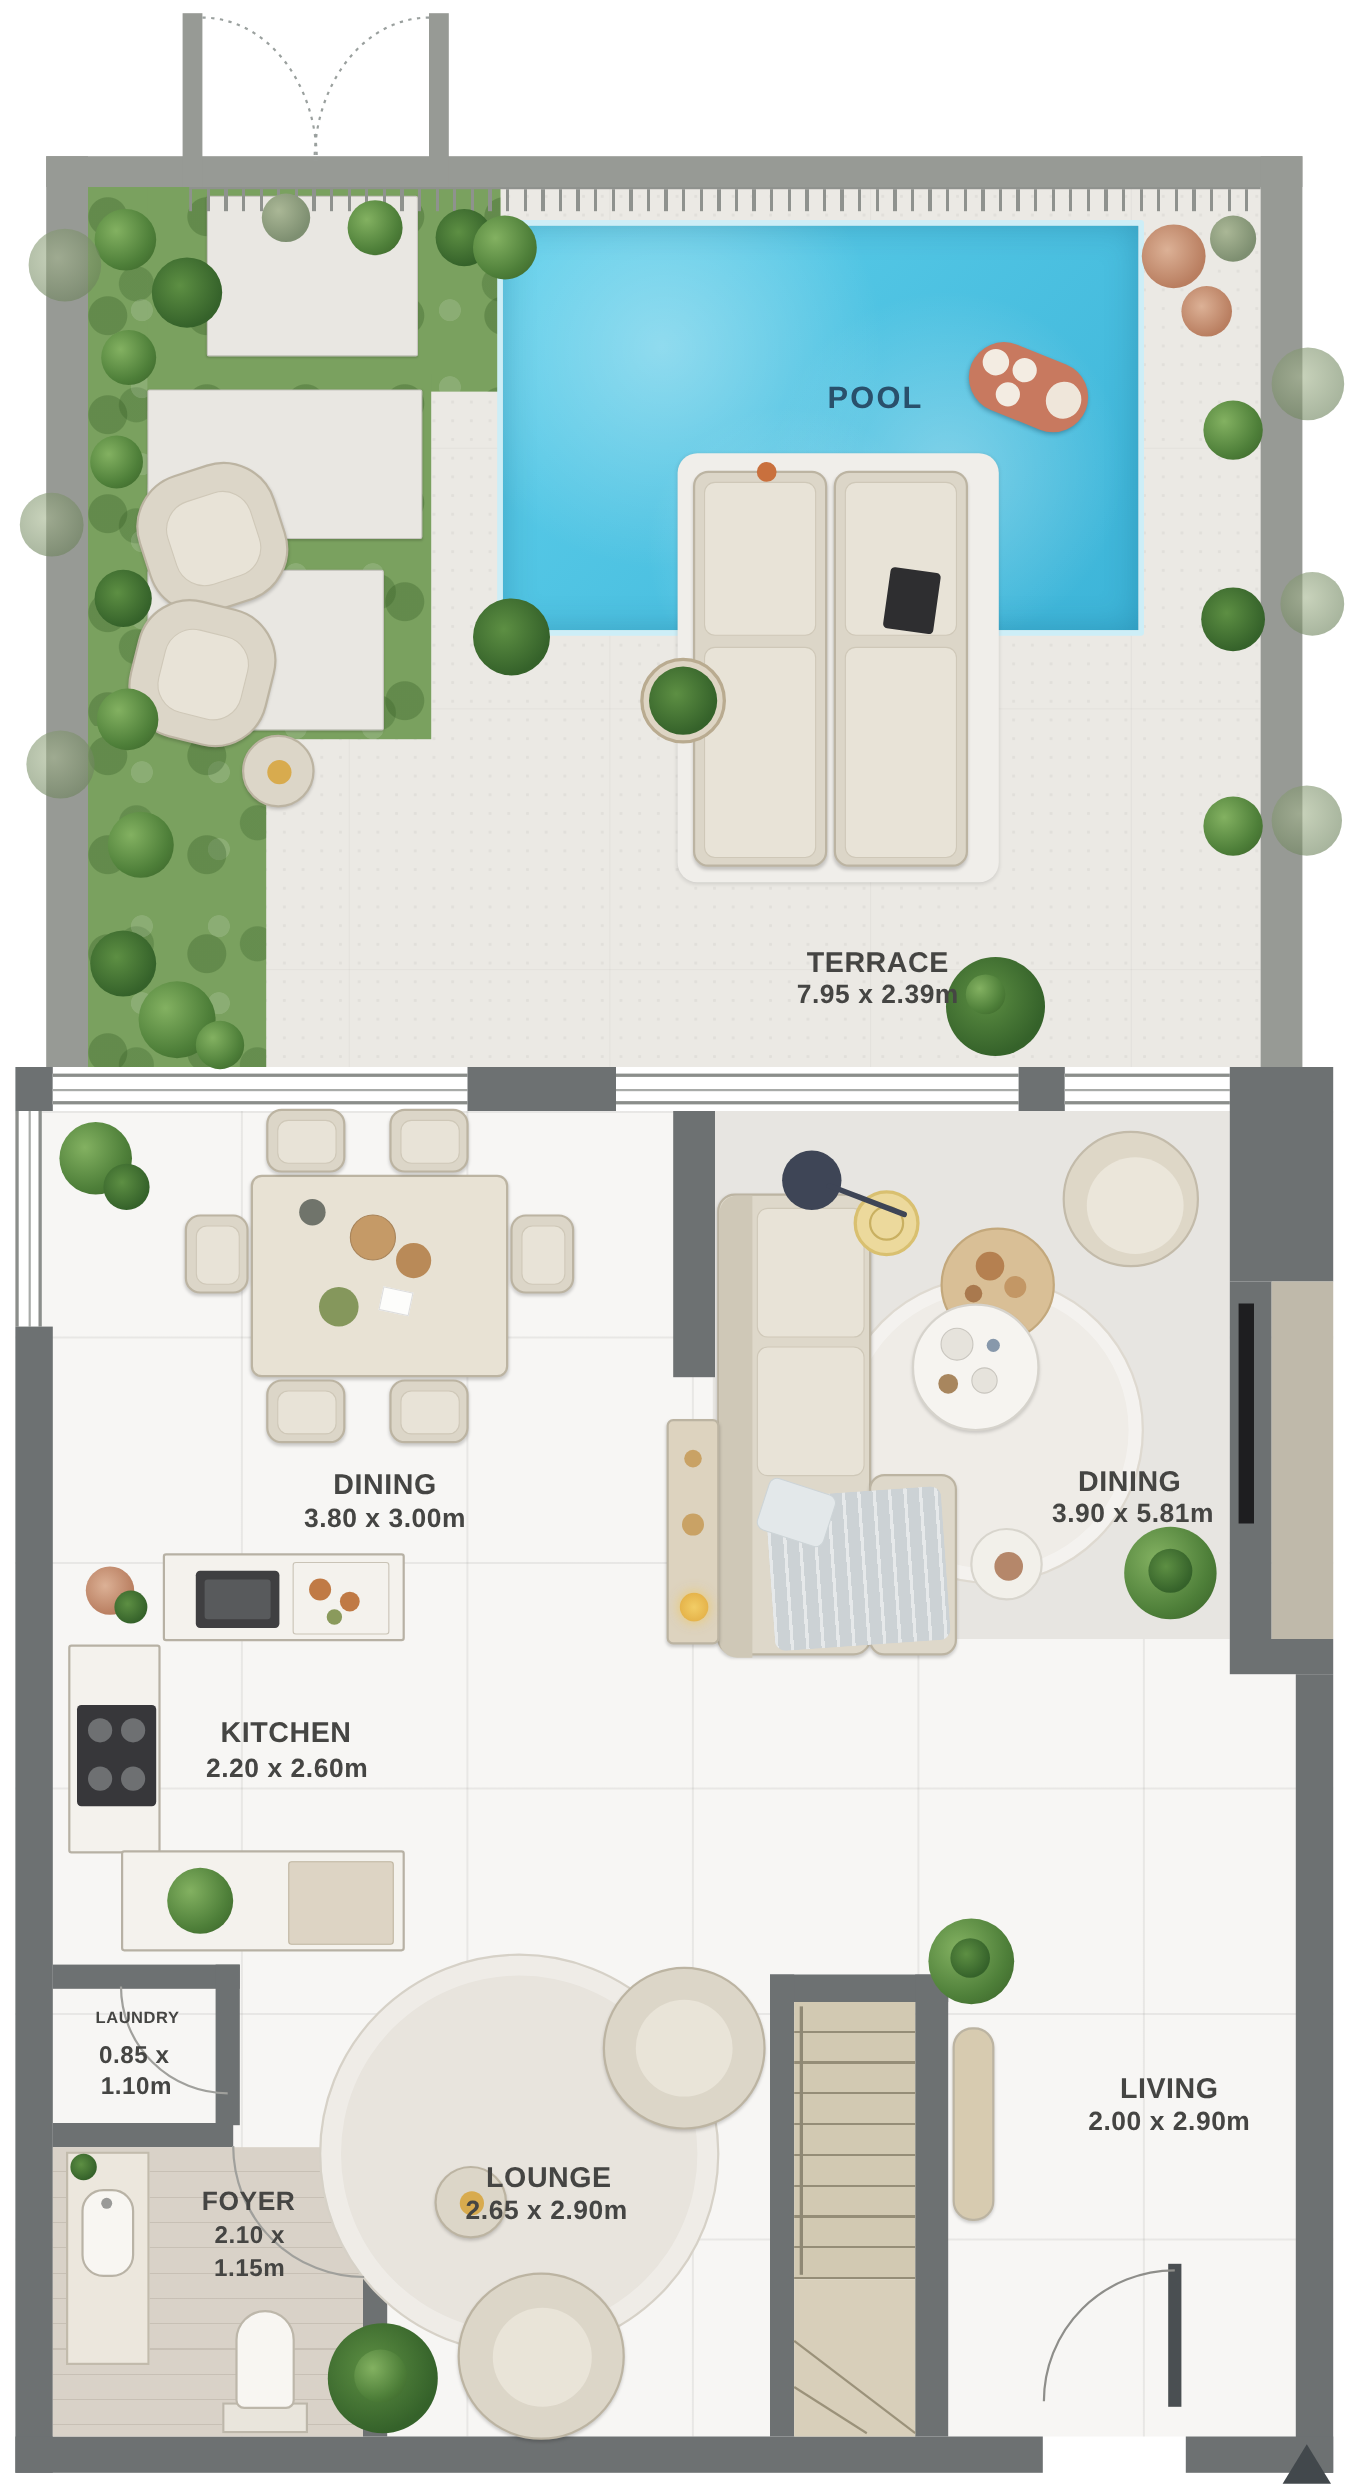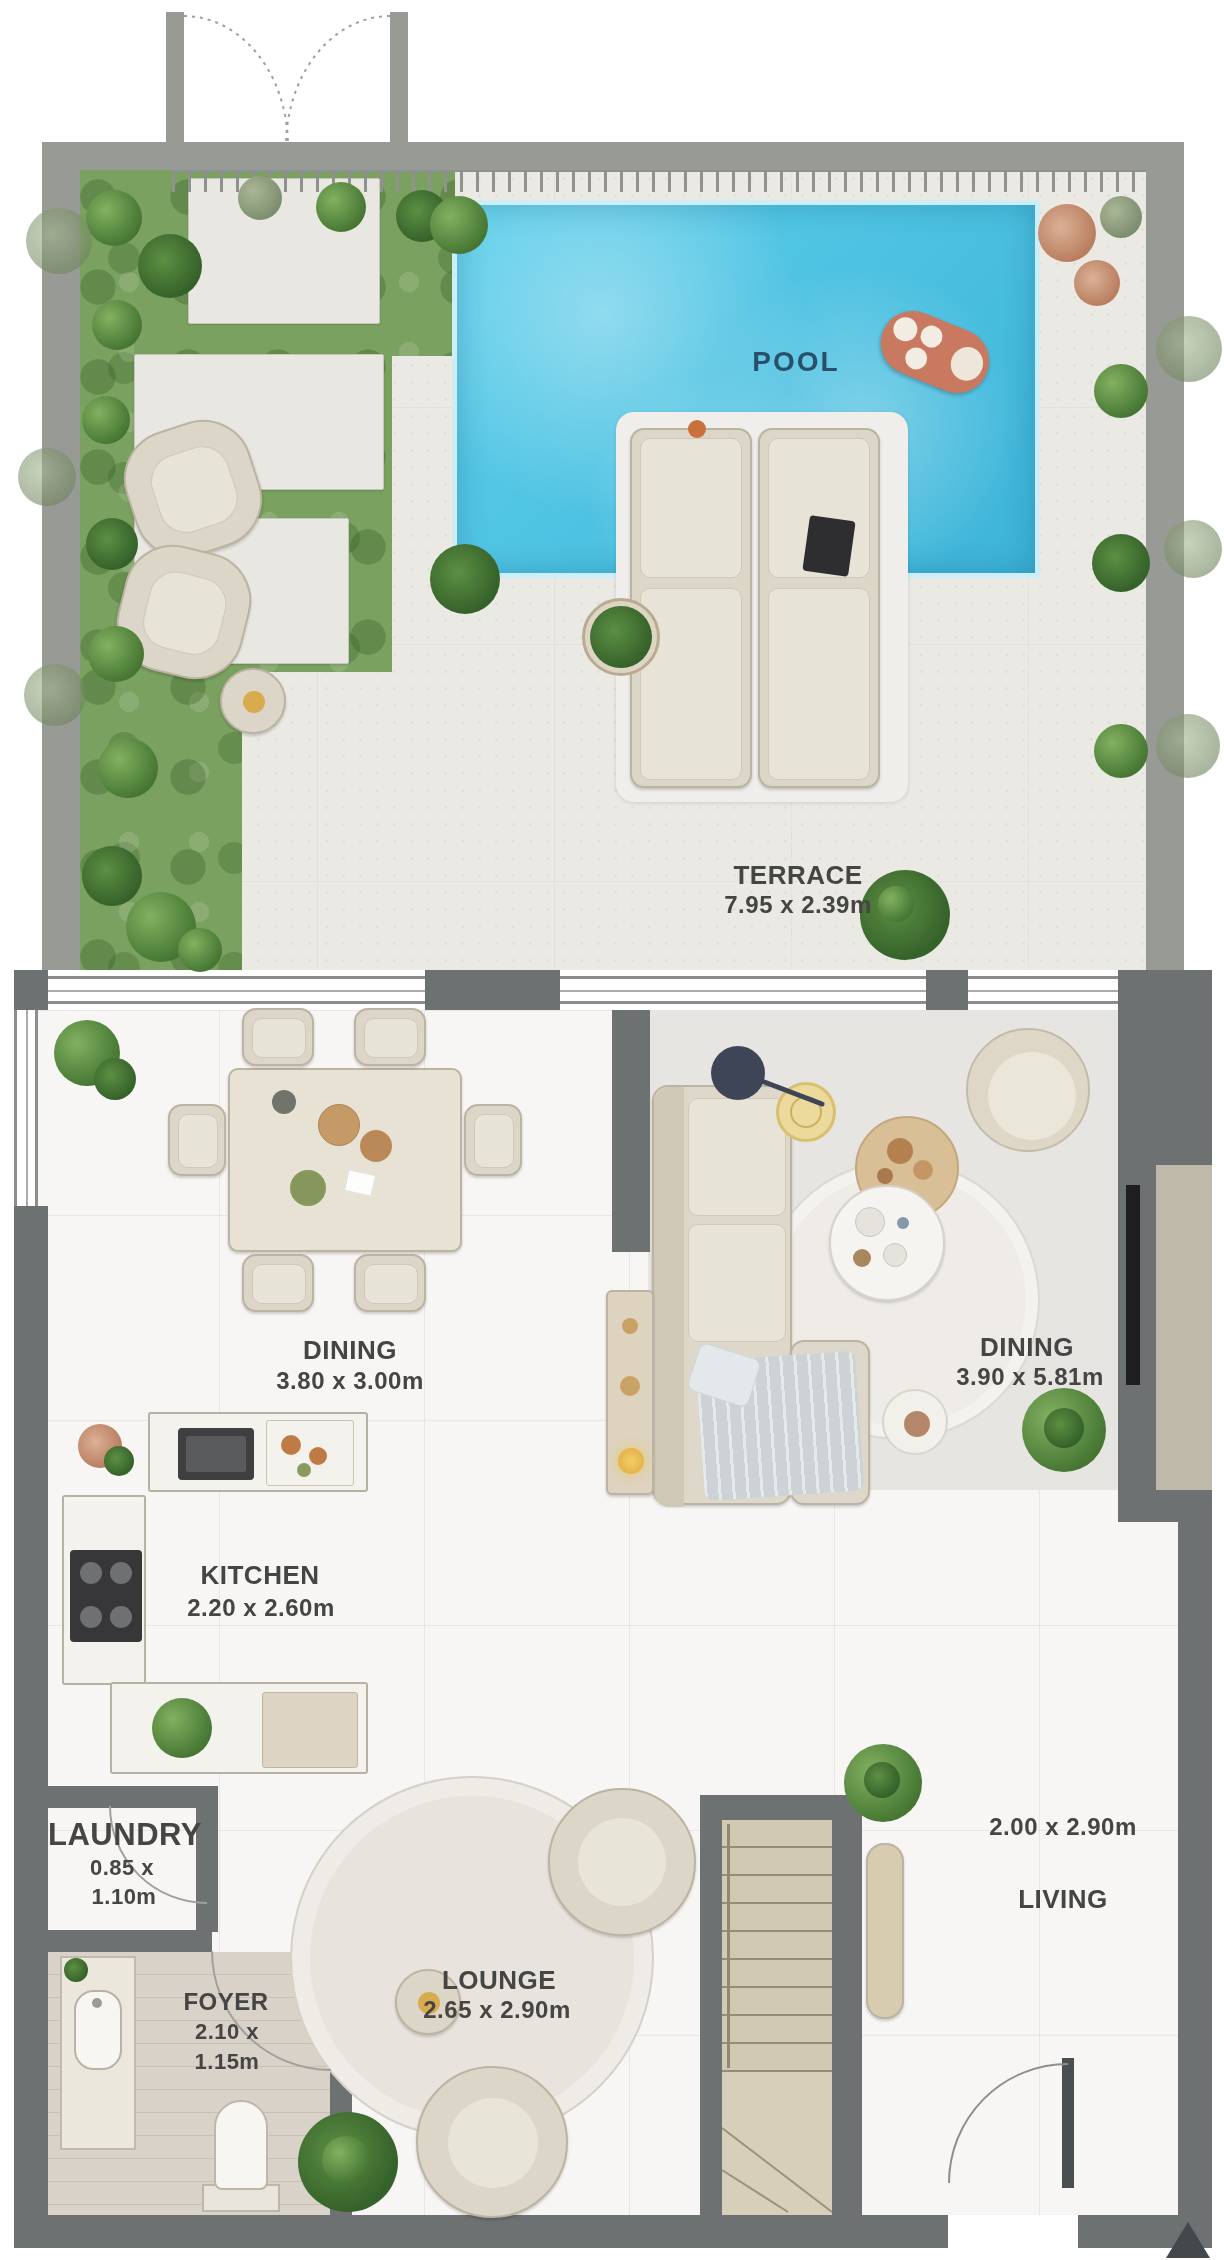--- a/index.html
+++ b/index.html
@@ -313,30 +313,30 @@
 
     <div class="abs" style="left:1062px;top:2058px;width:12px;height:130px;background:#4a4f52;"></div>
     <div class="entry-arrow" style="left:1166px;top:2222px;"></div>
 
     <div class="label name" style="left:350px;top:1350px;">DINING</div>
     <div class="label dims" style="left:350px;top:1381px;">3.80 x 3.00m</div>
     <div class="label name" style="left:1027px;top:1347px;">DINING</div>
     <div class="label dims" style="left:1030px;top:1377px;">3.90 x 5.81m</div>
     <div class="label name" style="left:260px;top:1575px;">KITCHEN</div>
     <div class="label dims" style="left:261px;top:1608px;">2.20 x 2.60m</div>
-    <div class="label name" style="left:125px;top:1835px;font-size:31px;">LAUNDRY</div>
+    <div class="label name" style="left:125px;top:1835px;font-size:15px;">LAUNDRY</div>
     <div class="label dims" style="left:122px;top:1868px;font-size:22px;">0.85 x</div>
     <div class="label dims" style="left:124px;top:1897px;font-size:22px;">1.10m</div>
     <div class="label name" style="left:226px;top:2002px;font-size:24px;">FOYER</div>
     <div class="label dims" style="left:227px;top:2032px;font-size:22px;">2.10 x</div>
     <div class="label dims" style="left:227px;top:2062px;font-size:22px;">1.15m</div>
     <div class="label name" style="left:499px;top:1980px;">LOUNGE</div>
     <div class="label dims" style="left:497px;top:2010px;">2.65 x 2.90m</div>
     <div class="label name" style="left:1063px;top:1899px;">LIVING</div>
-    <div class="label dims" style="left:1063px;top:1827px;">2.00 x 2.90m</div>
+    <div class="label dims" style="left:1063px;top:1929px;">2.00 x 2.90m</div>
   </div>
 
   <svg class="overlay" width="1224" height="2260" viewBox="0 0 1224 2260">
     <path d="M 184 16 A 104 130 0 0 1 288 146" fill="none" stroke="#9aa09e" stroke-width="2" stroke-dasharray="3,5"></path>
     <path d="M 390 16 A 104 130 0 0 0 286 146" fill="none" stroke="#9aa09e" stroke-width="2" stroke-dasharray="3,5"></path>
     <path d="M 110 1806 A 97 97 0 0 0 207 1903" fill="none" stroke="#a0a09c" stroke-width="2"></path>
     <path d="M 212 1951 A 119 119 0 0 0 331 2070" fill="none" stroke="#a0a09c" stroke-width="2"></path>
     <path d="M 949 2183 A 119 119 0 0 1 1068 2064" fill="none" stroke="#8e8e8a" stroke-width="2"></path>
     <path d="M 722 2128 L 832 2212" stroke="#9b927a" stroke-width="2"></path>
     <path d="M 722 2170 L 788 2212" stroke="#9b927a" stroke-width="2"></path>

